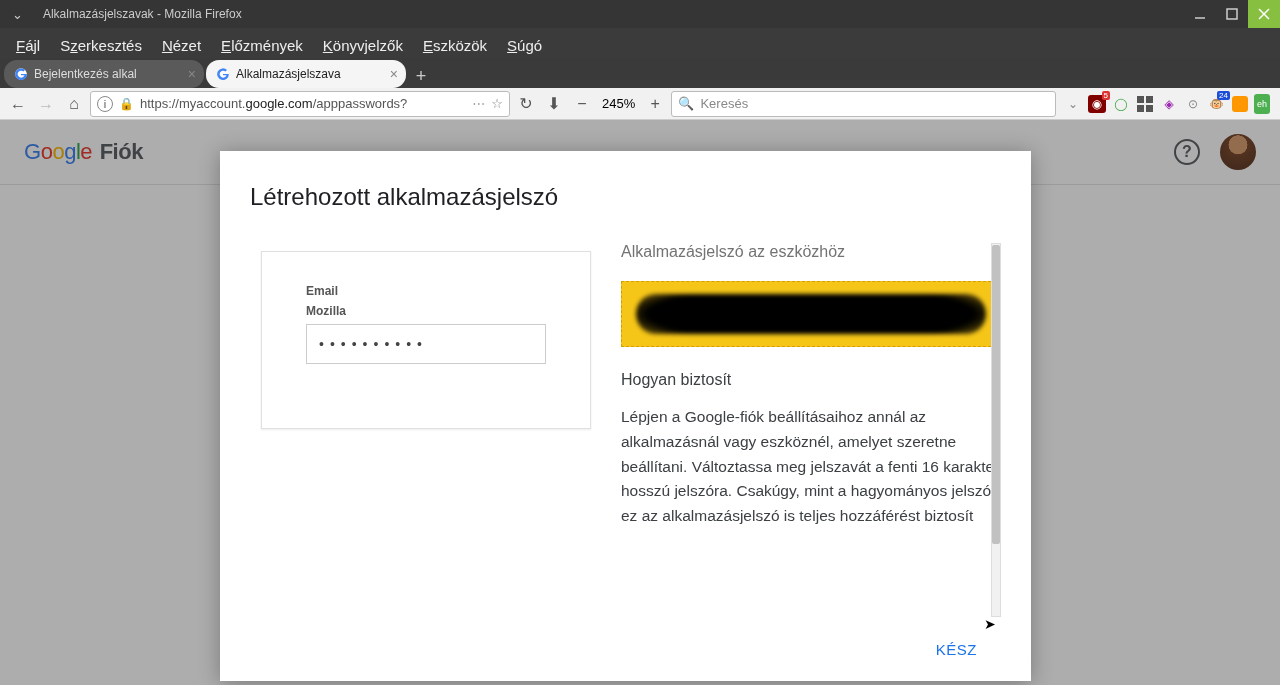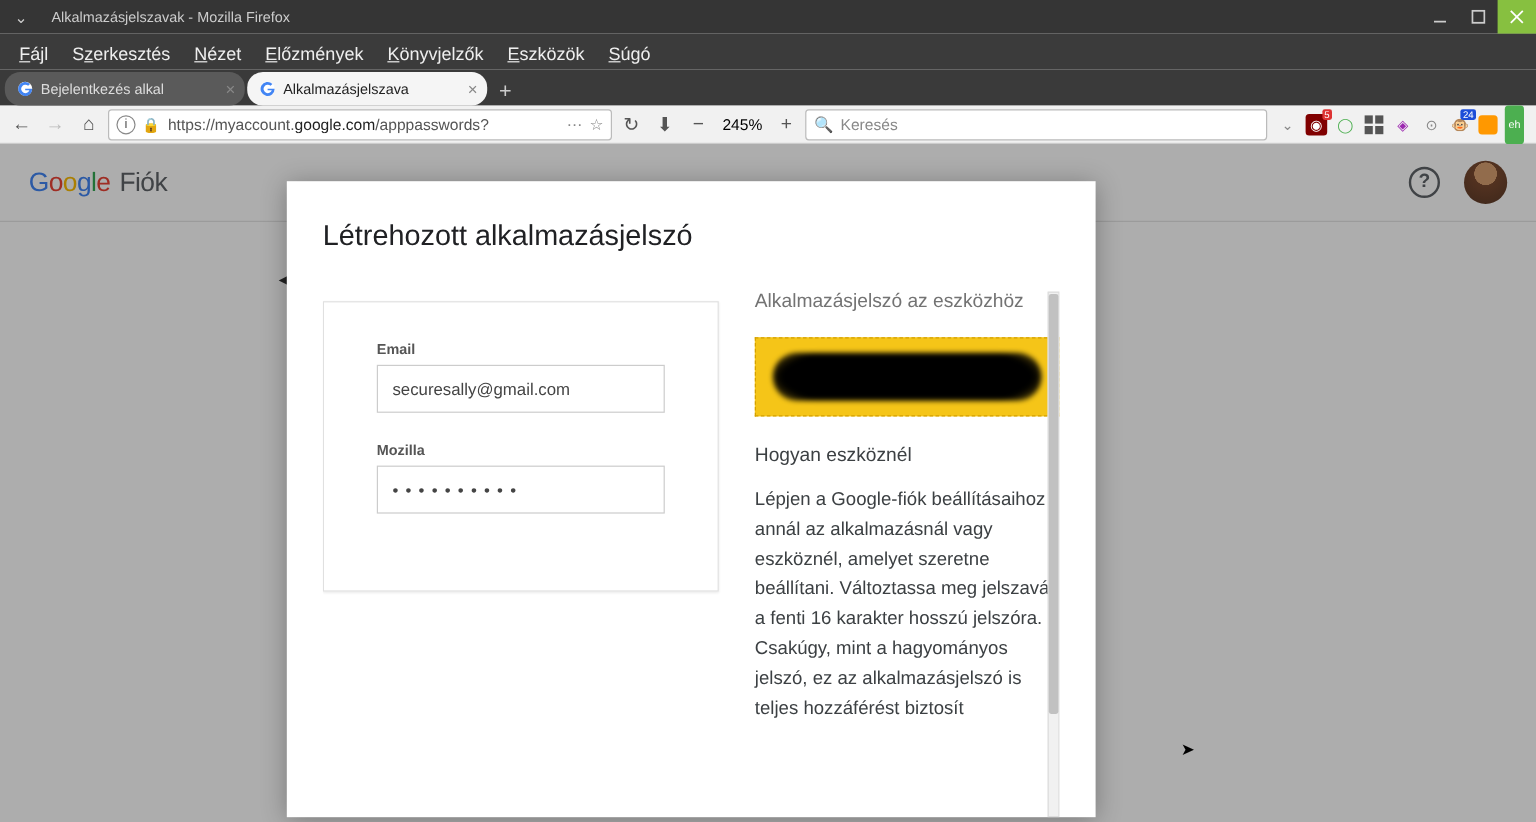--- a/index.html
+++ b/index.html
@@ -42,32 +42,32 @@
   .addon { width:18px; height:18px; border-radius:3px; position:relative; display:flex; align-items:center; justify-content:center; font-size:12px;}
   .badge { position:absolute; top:-4px; right:-4px; background:#d33; color:#fff; font-size:8px; padding:0 2px; border-radius:2px; }
   .badge.g { background:#1d4ed8; }
 
   
   .page { position:relative; height: calc(685px - 28px - 30px - 30px - 32px); background:#fff; }
   .dim { position:absolute; inset:0; background:rgba(0,0,0,0.32); }
   .gheader { height:65px; display:flex; align-items:center; padding:0 24px; border-bottom:1px solid #e5e5e5;}
   .glogo { font-size:22px; font-weight:500; letter-spacing:-0.5px; }
   .glogo .b { color:#4285F4; } .glogo .r { color:#EA4335; } .glogo .y { color:#FBBC05; } .glogo .g { color:#34A853; }
-  .glogo .prod { color:#5f6368; font-weight:400; margin-left:2px;margin-top:12px;}
+  .glogo .prod { color:#5f6368; font-weight:700; margin-left:2px;margin-top:12px;}
   .gheader .gright { margin-left:auto; display:flex; align-items:center; gap:20px; }
   .helpicon { width:26px; height:26px; border:2px solid #5f6368; border-radius:50%; display:flex; align-items:center; justify-content:center; color:#5f6368; font-weight:bold; font-size:16px;}
   .avatar { width:36px; height:36px; border-radius:50%; background: radial-gradient(circle at 50% 30%, #d8a070 0%, #d8a070 30%, #7a4a30 31%, #5a3a28 100%); }
   .backarrow { position:absolute; left:228px; top:100px; font-size:22px; color:#333; }
 
   
-  .modal { position:absolute; left:239px; top:31px; width:674px; height:530px; background:#fff; box-shadow: 0 2px 20px rgba(0,0,0,0.3); }
+  .modal { position:absolute; left:220px; top:31px; width:811px; height:530px; background:#fff; box-shadow: 0 2px 20px rgba(0,0,0,0.3); }
   .modal-inner { padding: 32px 30px 0 30px; height:100%; display:flex; flex-direction:column; }
   .modal h1 { font-size:24px; font-weight:400; color:#202124; margin-bottom: 20px; }
   .modal-body { display:flex; flex:1; overflow:hidden; position:relative; }
-  .mcol-left { width: 330px; padding-top:20px; }
+  .mcol-left { width: 330px; padding-top:20px;margin-left:11px; }
   .login-card { border:1px solid #e0e0e0; box-shadow: 0 1px 2px rgba(0,0,0,0.08); padding: 32px 44px 40px 44px; background:#fff; }
   .login-card label { display:block; font-size:12px; color:#555; font-weight:bold; margin-bottom:6px; }
   .login-card .field { border:1px solid #ccc; height:40px; padding:0 12px; display:flex; align-items:center; font-size:14px; color:#444; margin-bottom:24px; }
   .dots { letter-spacing: 6px; font-size:14px; }
   .mcol-right { flex:1; padding: 12px 0 0 30px; overflow-y:auto; position:relative; }
   .mcol-right h3 { font-size:16px; font-weight:400; color:#737373; margin-bottom:20px; }
   .pwbox { background:#f5c518; border:1px dashed #d4a000; height:66px; margin-bottom:24px; position:relative; }
   .blur { position:absolute; left:14px; top:12px; right:14px; bottom:12px; background: radial-gradient(ellipse 85% 130% at 50% 50%, #000 0%, #000 55%, rgba(0,0,0,0.2) 78%, transparent 92%); border-radius:22px; filter: blur(2px); }
   .howto { font-size:16px; font-weight:400; color:#3c4043; margin-bottom:16px; }
   .instr { font-size:15.5px; color:#3c4043; line-height:1.6; }
@@ -161,21 +161,21 @@
           <rect x="0" y="0" width="7" height="7" fill="#555"></rect>
           <rect x="9" y="0" width="7" height="7" fill="#555"></rect>
           <rect x="0" y="9" width="7" height="7" fill="#555"></rect>
           <rect x="9" y="9" width="7" height="7" fill="#555"></rect>
         </svg>
       </div>
     <div class="addon" style="color:#9c27b0">◈</div>
     <div class="addon" style="color:#888">⊙</div>
     <div class="addon" style="color:#8a6d3b">🐵<span class="badge g">24</span></div>
     <div class="addon" style="background:#ff9800;width:16px;height:16px"></div>
-    <div class="addon" style="background:#4caf50;color:#fff;font-size:9px;width:16px;height:32px">eh</div>
+    <div class="addon" style="background:#4caf50;color:#fff;font-size:9px;width:16px;height:20px">eh</div>
   </div>
 </div>
 
 <div class="page">
   <div class="gheader">
     <span class="glogo">
       <span class="b">G</span><span class="r">o</span><span class="y">o</span><span class="b">g</span><span class="g">l</span><span class="r">e</span>
       <span class="prod">Fiók</span>
     </span>
     <div class="gright">
@@ -186,39 +186,39 @@
   <div class="backarrow">◄</div>
   <div class="dim"></div>
 
   <div class="modal">
     <div class="modal-inner">
       <h1>Létrehozott alkalmazásjelszó</h1>
       <div class="modal-body">
         <div class="mcol-left">
           <div class="login-card">
             <label>Email</label>
-            <div class="field">
-                <span>securesally@gmail.com</span>
-              </div>
             <label>Mozilla</label>
             <div class="field">
                 <span class="dots">••••••••••</span>
               </div>
           </div>
         </div>
         <div class="mcol-right">
           <h3>Alkalmazásjelszó az eszközhöz</h3>
           <div class="pwbox">
             <div class="blur"></div>
           </div>
-          <div class="howto">Hogyan eszköznél</div>
+          <div class="howto">Hogyan biztosít</div>
           <div class="instr">Lépjen a Google-fiók beállításaihoz annál az alkalmazásnál vagy eszköznél, amelyet szeretne beállítani. Változtassa meg jelszavát a fenti 16 karakter hosszú jelszóra. Csakúgy, mint a hagyományos jelszó, ez az alkalmazásjelszó is teljes hozzáférést biztosít</div>
         </div>
         <div class="modal-scrollbar">
           <div class="sb-track"></div>
             <div class="sb-thumb"></div>
         </div>
       </div>
+      <div class="modal-actions">
+        <button class="done">KÉSZ</button>
+      </div>
     </div>
   </div>
 </div>
 
 <div class="cursor">➤</div>
 
 </body></html>

